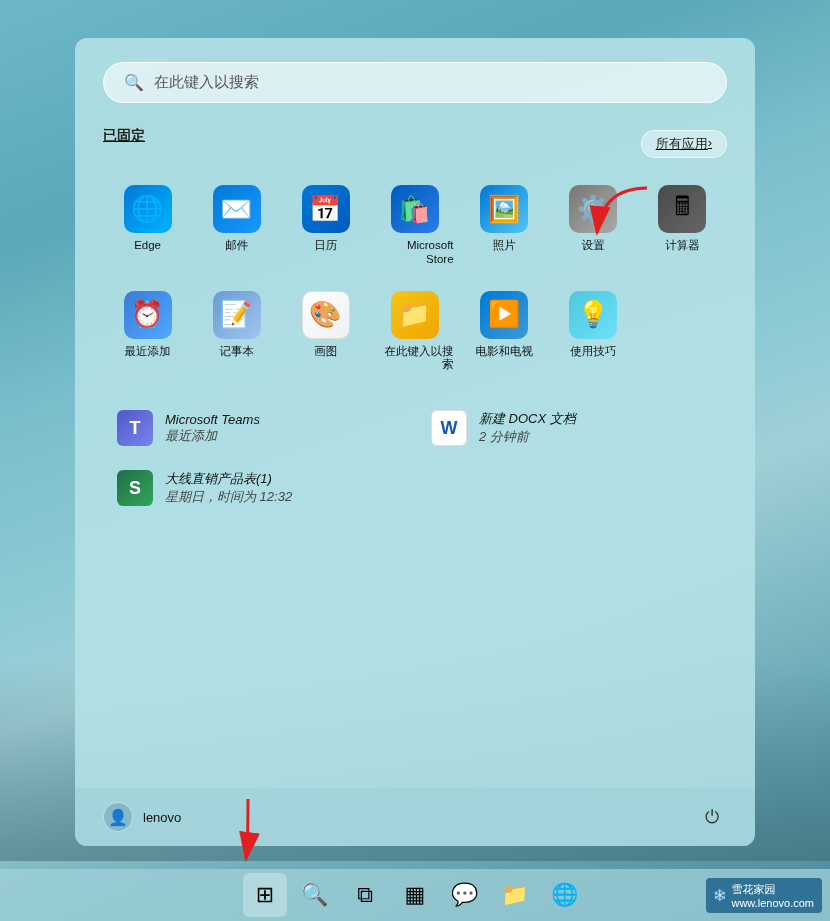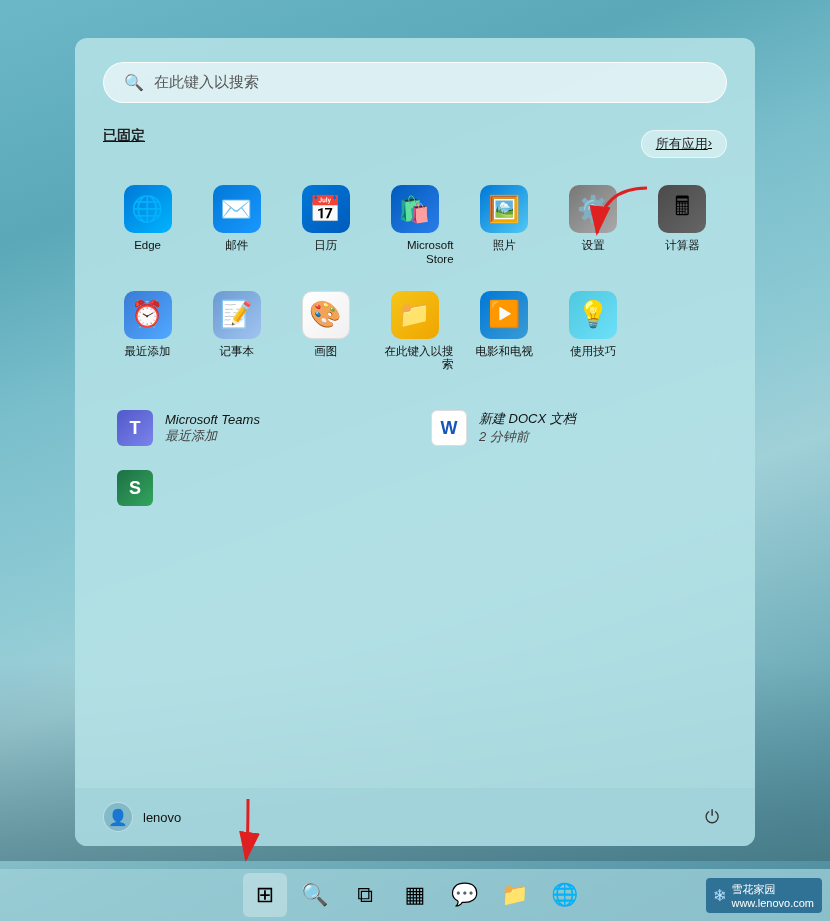--- a/index.html
+++ b/index.html
@@ -445,20 +445,24 @@
           </div>
           <div class="rec-item">
             <div class="rec-icon-wrap docx-icon" style="background: white; border: 1px solid rgb(221, 221, 221); color: rgb(23, 85, 184); font-weight: bold; font-size: 18px;">W</div>
             <div class="rec-info">
               <div class="rec-title">新建 DOCX 文档</div>
               <div class="rec-sub">2 分钟前</div>
             </div>
           </div>
           <div class="rec-item">
             <div class="rec-icon-wrap sheets-icon" style="background: linear-gradient(135deg, rgb(29, 112, 68) 0%, rgb(51, 165, 94) 100%); color: white; font-weight: bold; font-size: 18px;">S</div>
+            <div class="rec-info">
+              <div class="rec-title">大线直销产品表(1)</div>
+              <div class="rec-sub">星期日，时间为 12:32</div>
+            </div>
           </div>
         </div>
     </div>
 
     <div class="start-menu-bottom">
       <div class="user-area">
         <div class="user-avatar">
           <span>👤</span>
         </div>
         <span class="user-name">lenovo</span>

